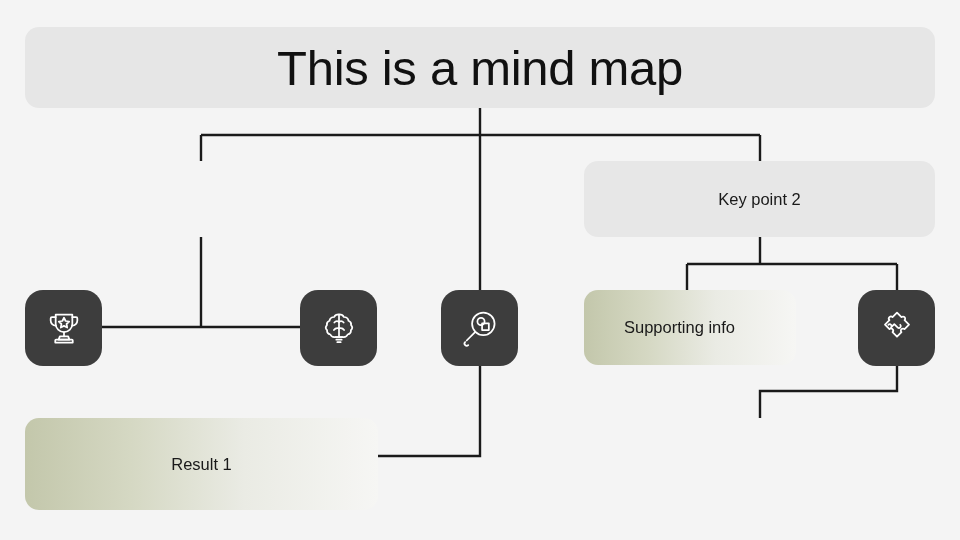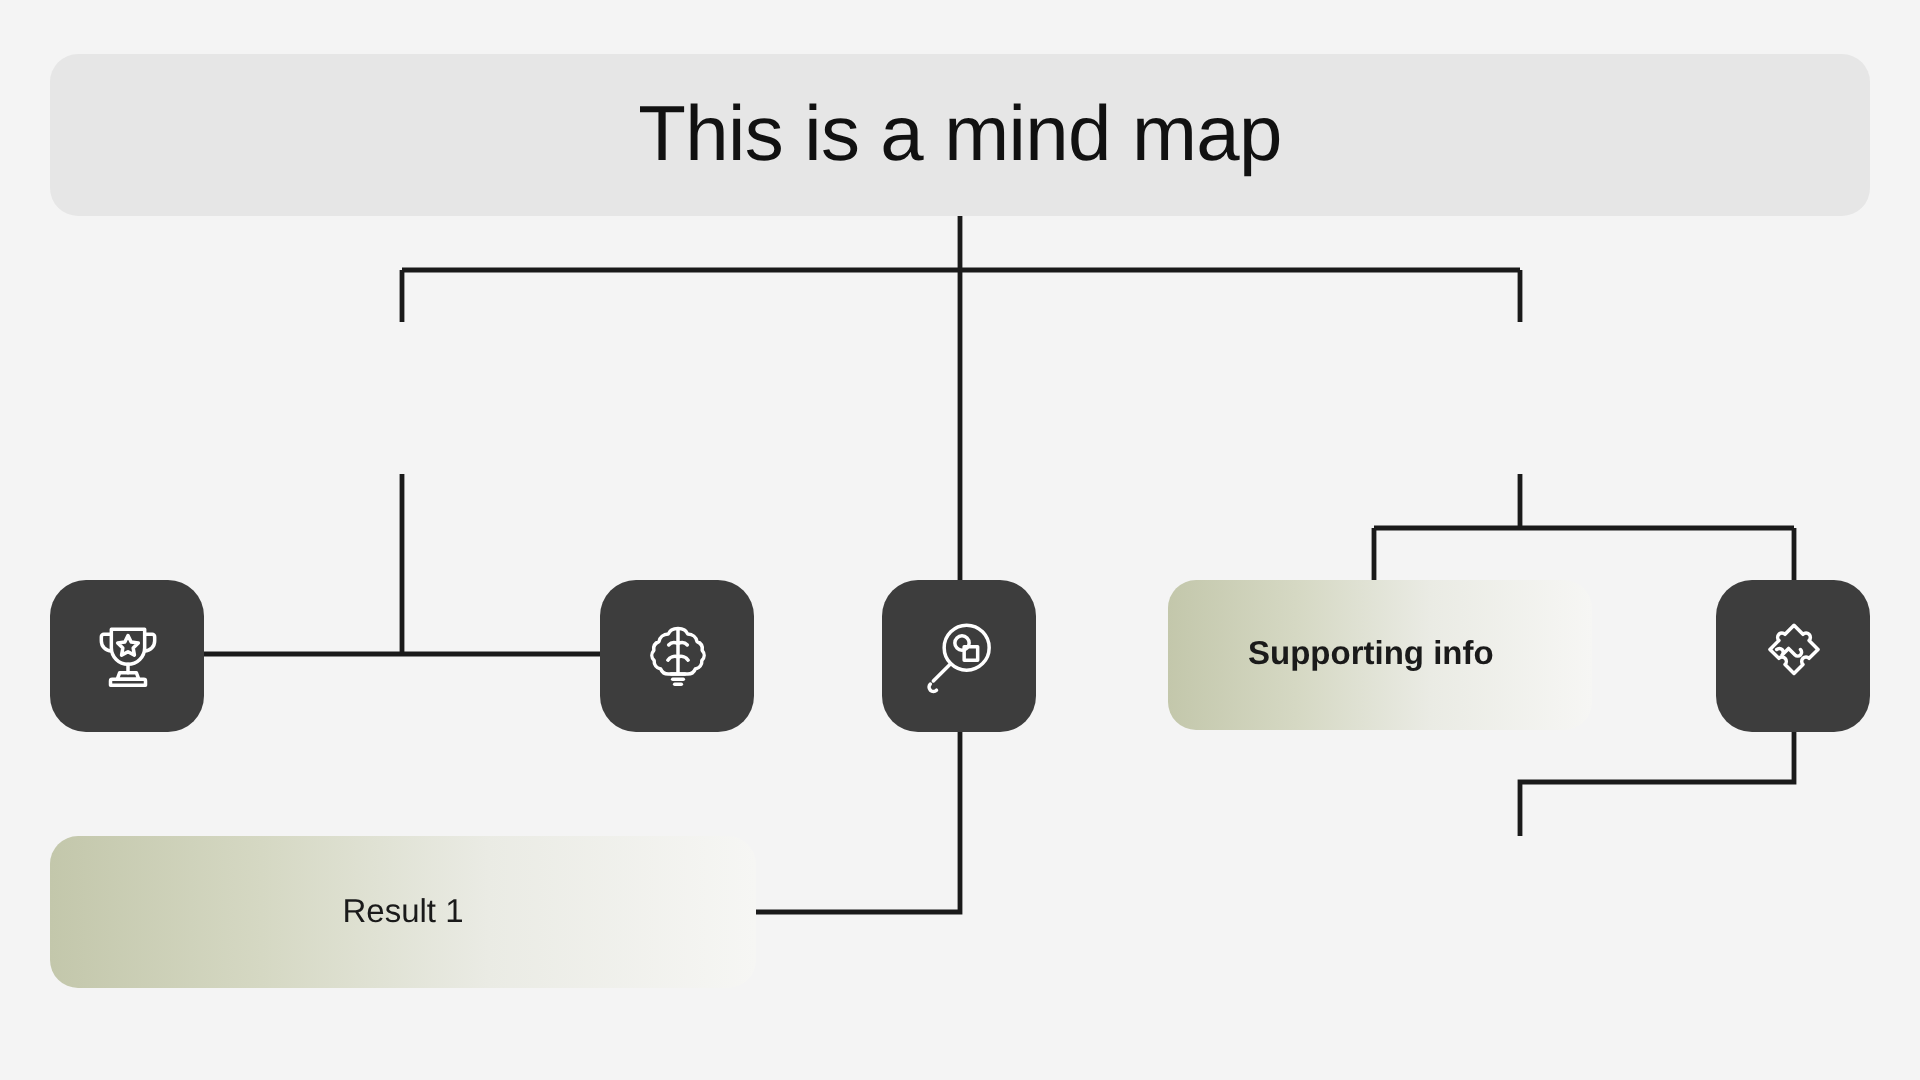--- a/index.html
+++ b/index.html
@@ -31,42 +31,41 @@
     position: absolute;
     box-sizing: border-box;
     display: flex;
     align-items: center;
     border-radius: 14px;
   }
   .node-title {
     justify-content: center;
     background: #e6e6e6;
     color: #111111;
-    font-size: 39px;
+    font-size: 49px;
     font-weight: 400;
     letter-spacing: -0.3px;
   }
   .node-grey {
     justify-content: center;
     background: #e7e7e7;
     color: #1a1a1a;
     font-size: 16.5px;
     font-weight: 400;
   }
   .node-gradient {
     justify-content: center;
     background: linear-gradient(90deg, #c3c7ab 0%, #d5d8c3 30%, #eaebe4 62%, #f6f6f4 100%);
     color: #1a1a1a;
     font-size: 16.5px;
     font-weight: 400;
   }
   .node-gradient.align-left {
     justify-content: flex-start;
     padding-left: 40px;
-    font-weight: bold;
   }
   .icon-node {
     position: absolute;
     box-sizing: border-box;
     width: 77px;
     height: 76px;
     border-radius: 18px;
     background: #3d3d3d;
     display: flex;
     align-items: center;
@@ -108,26 +107,29 @@
 
       <path d="M897,366 L897,391 L760,391 L760,418"></path>
     </g>
   </svg>
 
   <div class="node node-title" style="left:25px; top:27px; width:910px; height:81px;">
     <span>This is a mind map</span>
   </div>
 
 
+  <div class="node node-grey" style="left:584px; top:161px; width:351px; height:76px;">
+    <span>Key point 2</span>
+  </div>
 
   <div class="node node-gradient align-left" style="left:584px; top:290px; width:212px; height:75px;">
     <span>Supporting info</span>
   </div>
 
-  <div class="node node-gradient" style="left:25px; top:418px; width:353px; height:76px;">
+  <div class="node node-gradient" style="left:25px; top:418px; width:353px; height:92px;">
     <span>Result 1</span>
   </div>
 
 
   <div class="icon-node" style="left:25px; top:290px;">
     <svg width="40" height="40" viewBox="0 0 48 48" fill="none" stroke="#ffffff" stroke-width="2.1" stroke-linecap="round" stroke-linejoin="round">
       <path d="M14 8 h20 v11 a10 10 0 0 1 -20 0 z"></path>
       <path d="M14 11 h-4.5 a1.5 1.5 0 0 0 -1.5 1.5 v2.5 a6 6 0 0 0 6 6"></path>
       <path d="M34 11 h4.5 a1.5 1.5 0 0 1 1.5 1.5 v2.5 a6 6 0 0 1 -6 6"></path>
       <path d="M24 29 v5"></path>

